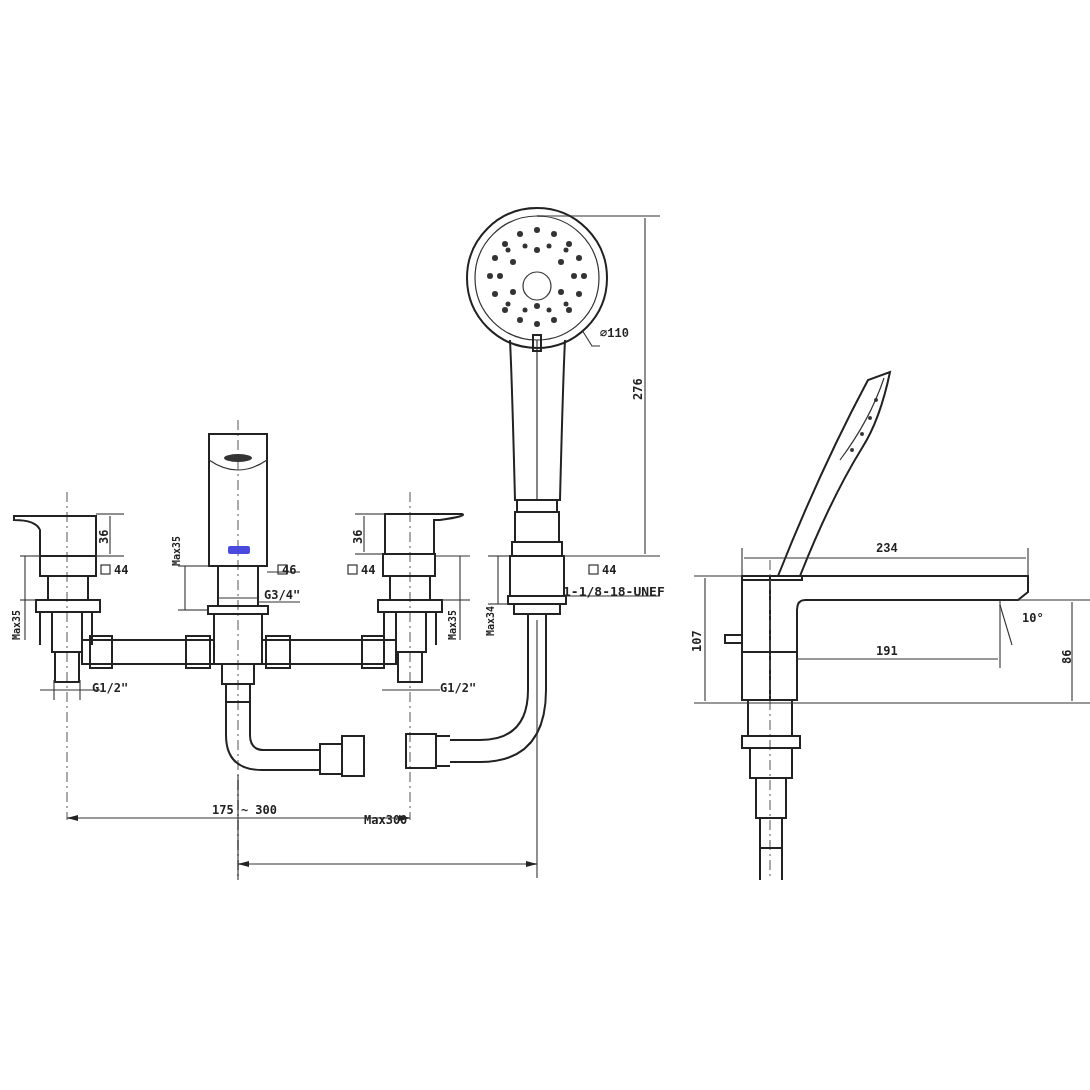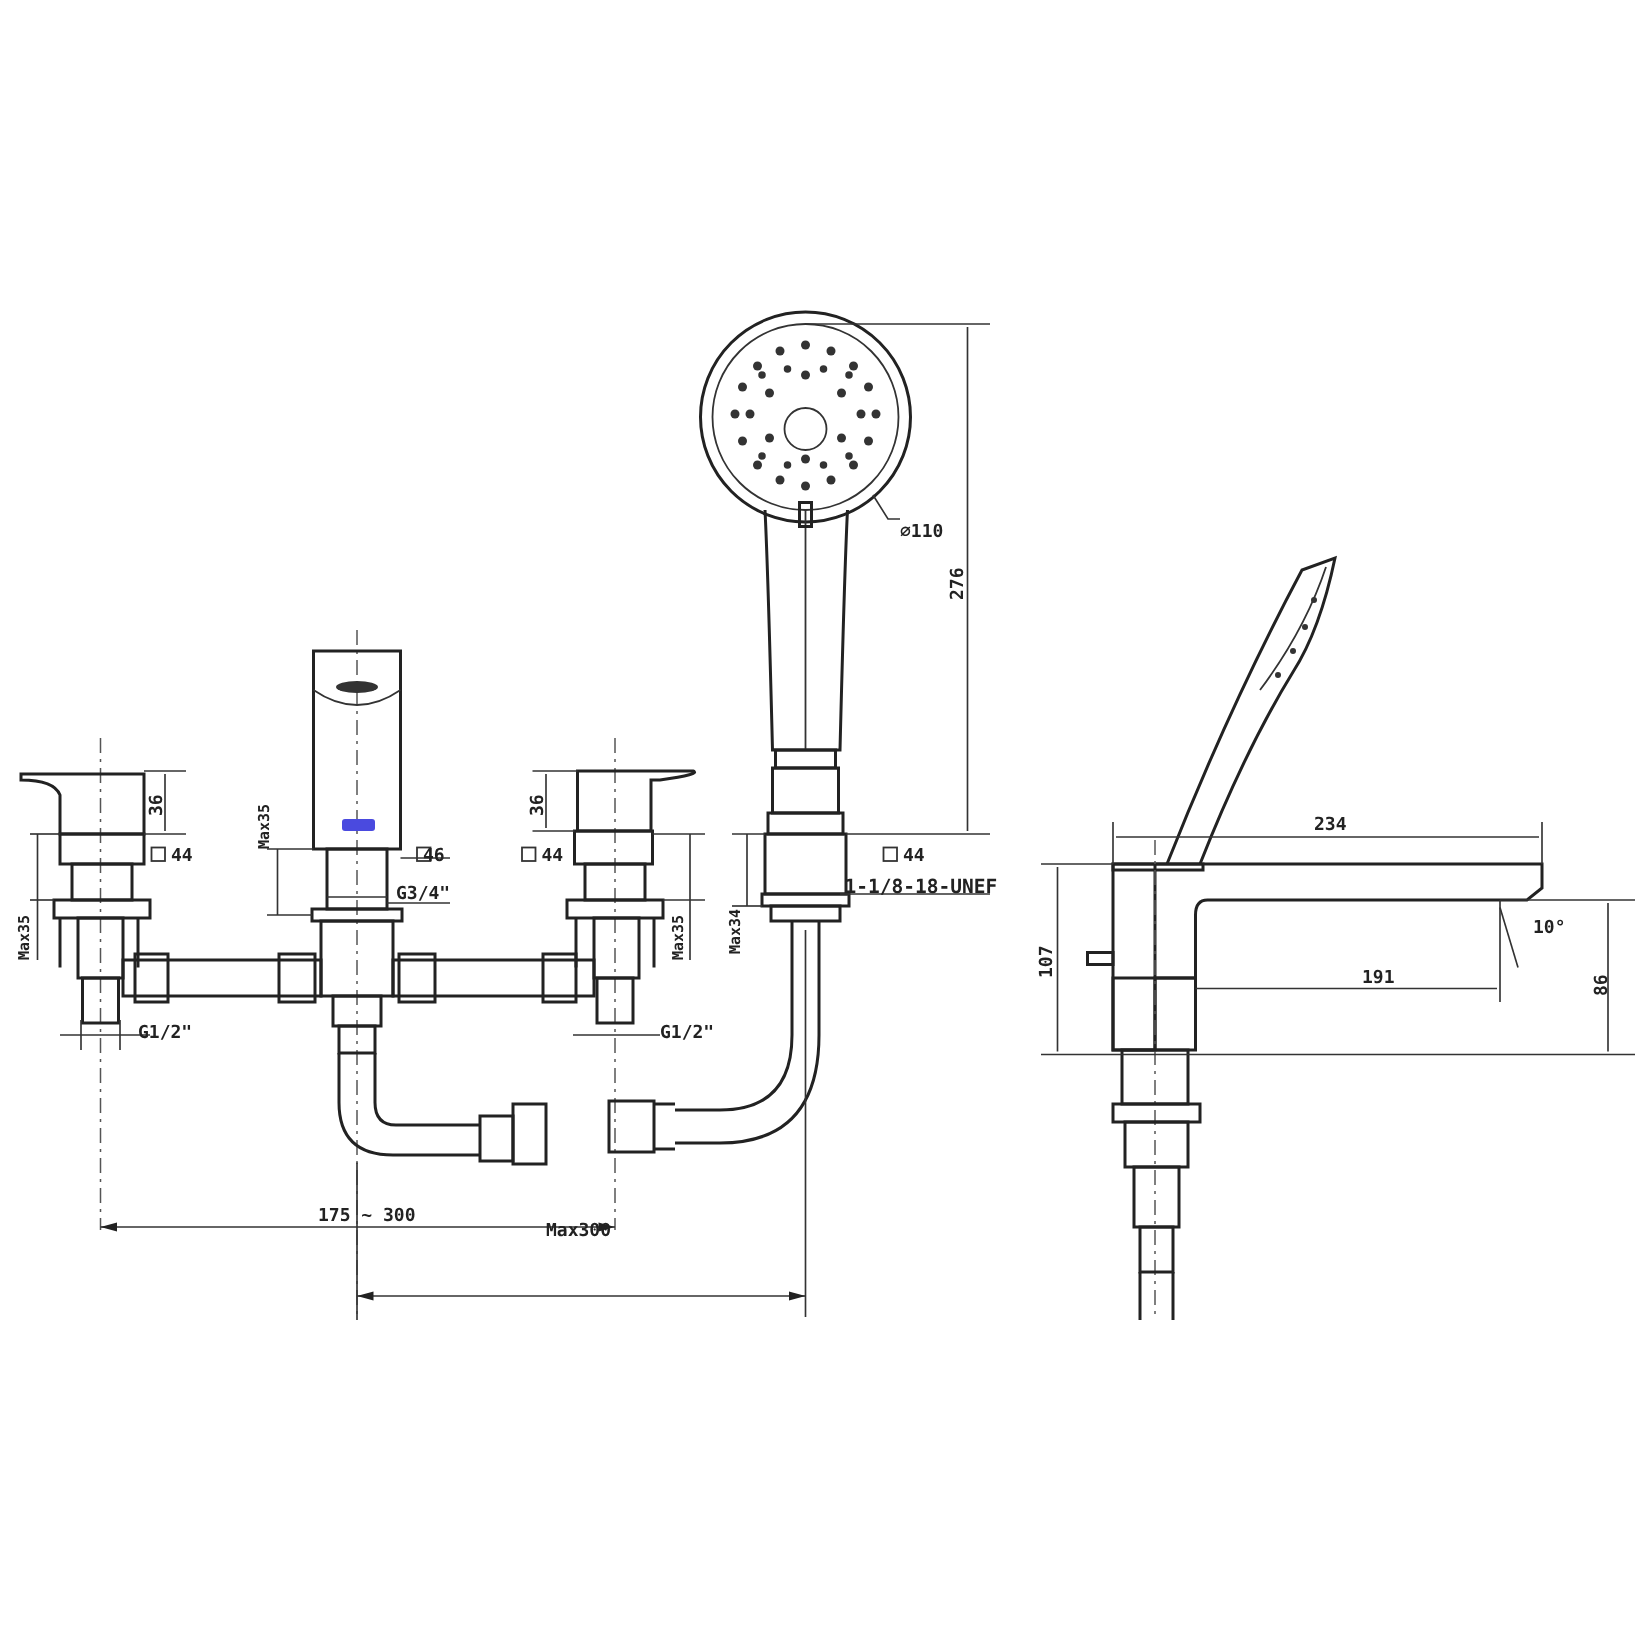--- a/index.html
+++ b/index.html
@@ -217,26 +217,26 @@
 
 <span class="lbl vert" style="left:172px;top:566px;font-size:10px;">Max35</span>
 <span class="lbl" style="left:282px;top:564px;">46</span>
 <span class="lbl" style="left:264px;top:589px;">G3/4"</span>
 
 <span class="lbl vert" style="left:352px;top:544px;">36</span>
 <span class="lbl" style="left:361px;top:564px;">44</span>
 <span class="lbl vert" style="left:448px;top:640px;font-size:10px;">Max35</span>
 <span class="lbl" style="left:440px;top:682px;">G1/2"</span>
 
-<span class="lbl" style="left:600px;top:348px;">∅110</span>
+<span class="lbl" style="left:600px;top:328px;font-family:Liberation Mono, monospace;">∅110</span>
 <span class="lbl vert" style="left:632px;top:400px;">276</span>
 <span class="lbl" style="left:602px;top:564px;">44</span>
 <span class="lbl" style="left:563px;top:585px;font-size:13px;">1-1/8-18-UNEF</span>
 <span class="lbl vert" style="left:486px;top:636px;font-size:10px;">Max34</span>
 
 <span class="lbl" style="left:212px;top:804px;">175 ~ 300</span>
 <span class="lbl" style="left:364px;top:814px;">Max300</span>
 
-<span class="lbl" style="left:876px;top:543px;">234</span>
-<span class="lbl" style="left:876px;top:645px;margin-left:32px;">191</span>
+<span class="lbl" style="left:876px;top:543px;font-family:Liberation Mono, monospace;">234</span>
+<span class="lbl" style="left:876px;top:645px;">191</span>
 <span class="lbl vert" style="left:691px;top:652px;">107</span>
 <span class="lbl vert" style="left:1061px;top:664px;">86</span>
 <span class="lbl" style="left:1022px;top:612px;">10°</span>
 
 </body></html>

